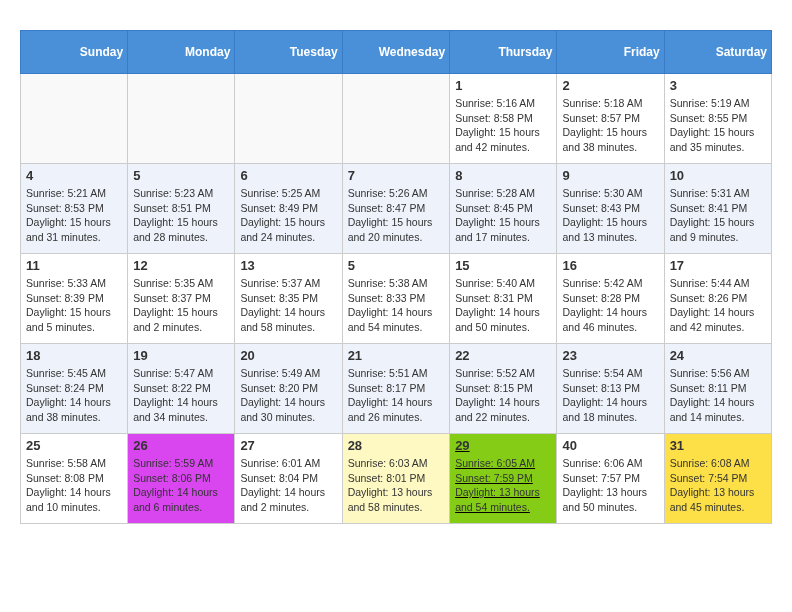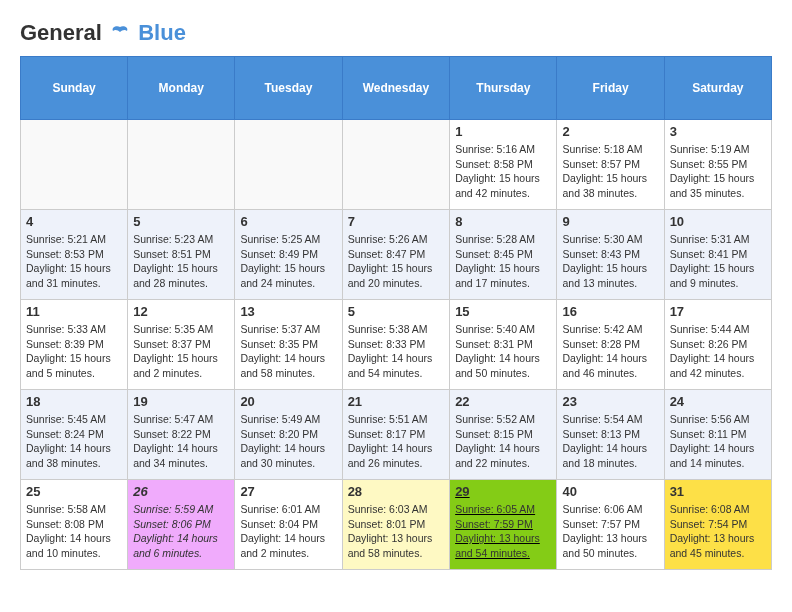--- a/index.html
+++ b/index.html
@@ -41,22 +41,22 @@
       color: #555;
     }
     .calendar {
       width: 100%;
       border-collapse: collapse;
       font-size: 11px;
     }
     .calendar th {
       background-color: #4a90d9;
       color: #fff;
-      padding: 24px 4px;
-      text-align: center;
+      padding: 14px 4px;
+      text-align: right;
       font-size: 12px;
       font-weight: bold;
       border: 1px solid #3a7bc8;
     }
     .calendar td {
       border: 1px solid #ccc;
       vertical-align: top;
       padding: 4px 5px;
       height: 90px;
       background: #fff;
@@ -77,31 +77,20 @@
       line-height: 1.4;
     }
     tr:nth-child(even) td:not(.empty) {
       background: #f5f5f5;
     }
   </style>
 </head>
 <body>
 
 <div class="header">
-  <div class="logo">
-    <div class="logo-text">
-      <span>
-        <span style="color:#333;font-weight:bold;">General</span>
-        <svg width="22" height="22" viewBox="0 0 22 22" style="display:inline-block;vertical-align:middle;margin:0 1px;">
-          <path d="M11 4 C14 2, 20 4, 18 8 C16 6, 13 7, 11 9 C9 7, 6 6, 4 8 C2 4, 8 2, 11 4Z" fill="#4a90d9"></path>
-        </svg>
-        <span style="color:#4a90d9;font-weight:bold;">Blue</span>
-      </span>
-    </div>
-  </div>
 </div>
 
 <table class="calendar">
   <thead>
     <tr>
     <th>Sunday</th>
         <th>Monday</th>
         <th>Tuesday</th>
         <th>Wednesday</th>
         <th>Thursday</th>
@@ -216,21 +205,21 @@
         <td style="background: rgb(238, 242, 250);">
           <div class="day-number">24</div>
           <div class="day-info">Sunrise: 5:56 AM<br>Sunset: 8:11 PM<br>Daylight: 14 hours<br>and 14 minutes.</div>
         </td>
       </tr>
       <tr>
         <td style="background: rgb(255, 255, 255);">
           <div class="day-number">25</div>
           <div class="day-info">Sunrise: 5:58 AM<br>Sunset: 8:08 PM<br>Daylight: 14 hours<br>and 10 minutes.</div>
         </td>
-        <td style="background: #f0abfc; font-style: italic;">
+        <td style="background: #d946ef;">
           <div class="day-number">26</div>
           <div class="day-info">Sunrise: 5:59 AM<br>Sunset: 8:06 PM<br>Daylight: 14 hours<br>and 6 minutes.</div>
         </td>
         <td style="background: rgb(255, 255, 255);">
           <div class="day-number">27</div>
           <div class="day-info">Sunrise: 6:01 AM<br>Sunset: 8:04 PM<br>Daylight: 14 hours<br>and 2 minutes.</div>
         </td>
         <td style="background: #fef9c3;">
           <div class="day-number">28</div>
           <div class="day-info">Sunrise: 6:03 AM<br>Sunset: 8:01 PM<br>Daylight: 13 hours<br>and 58 minutes.</div>

